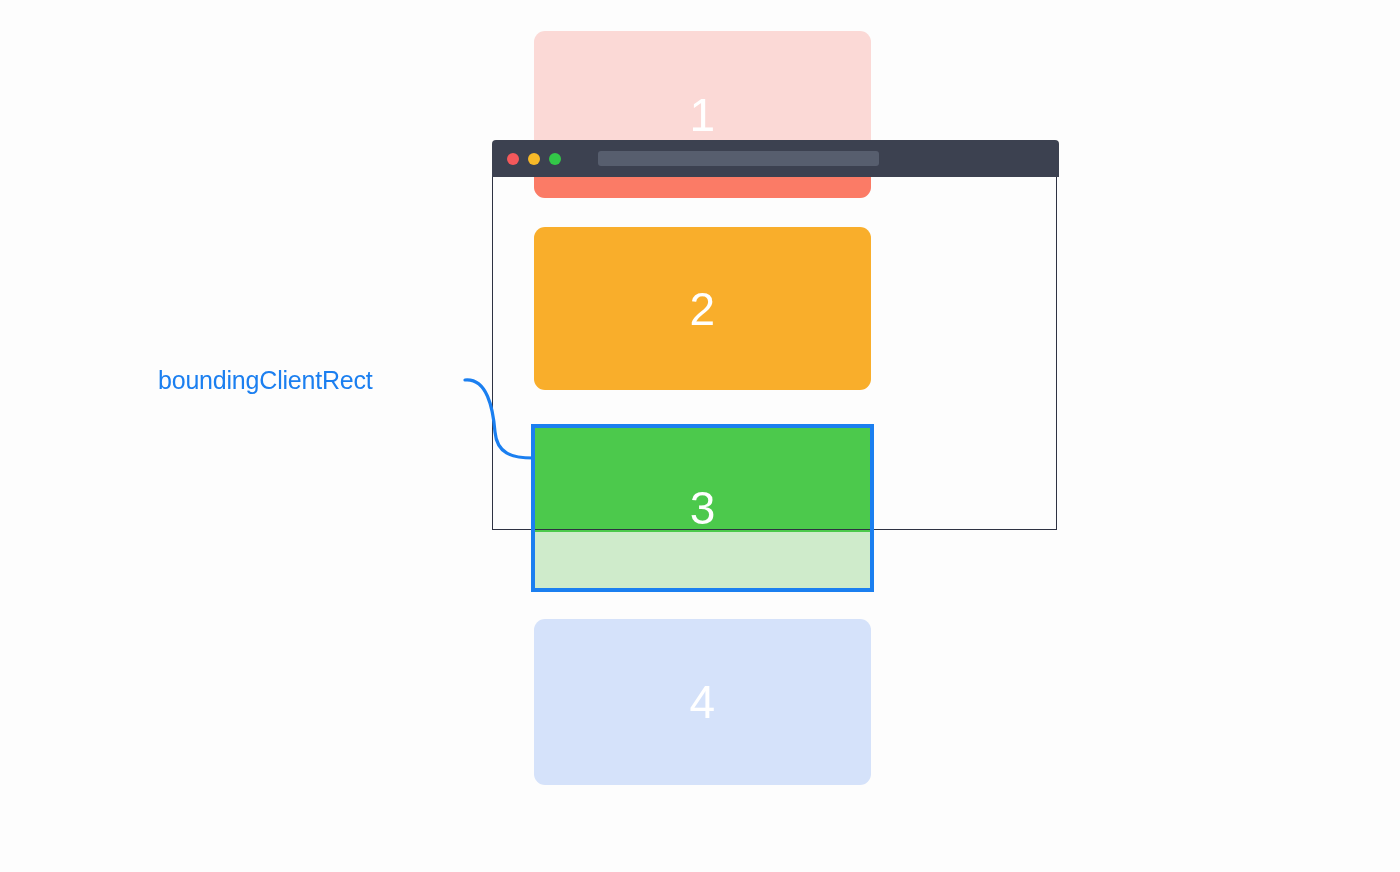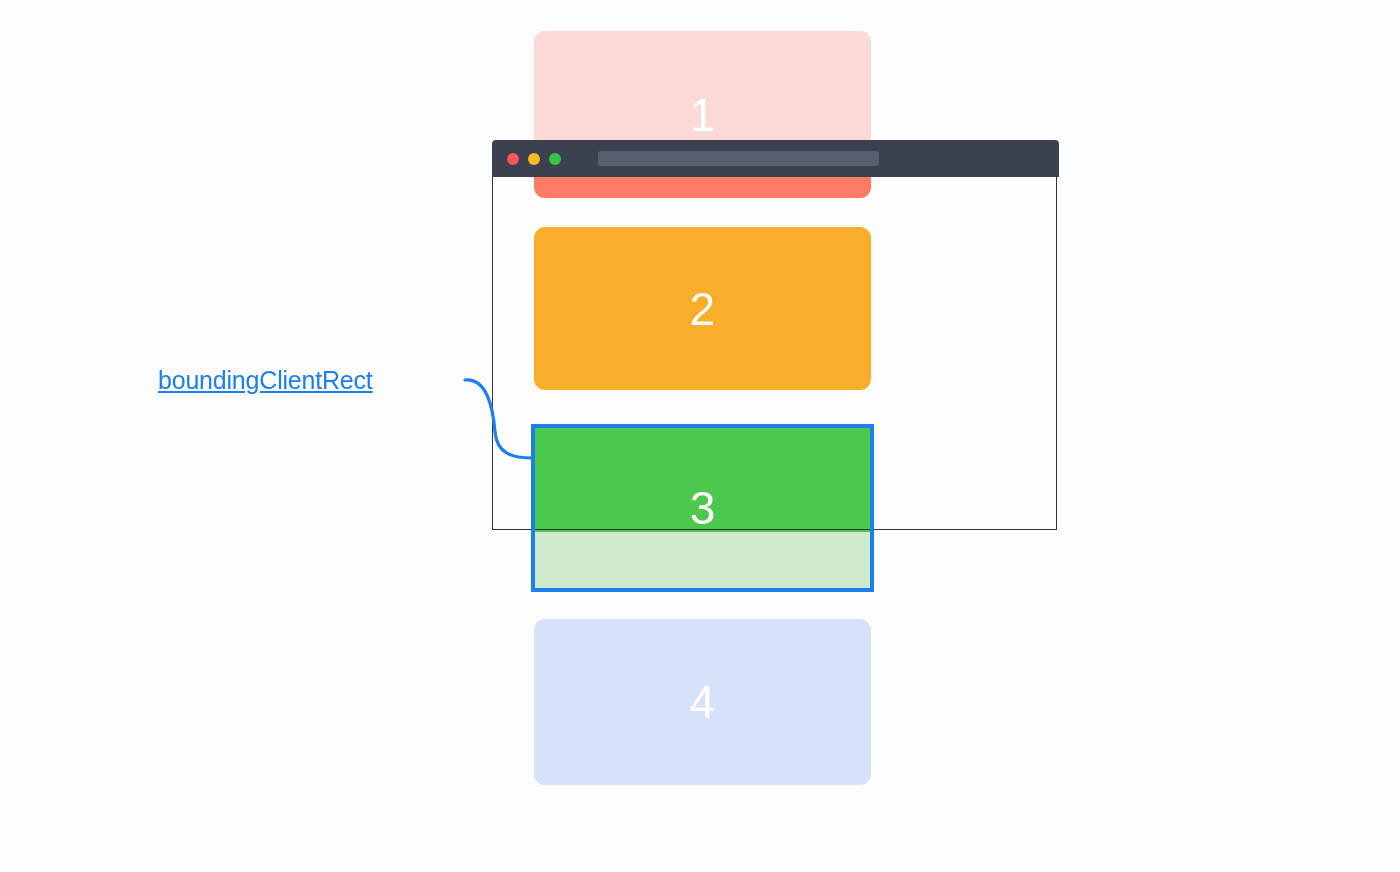--- a/index.html
+++ b/index.html
@@ -137,21 +137,20 @@
 
   
   #annotation-label {
     position: absolute;
     left: 158px;
     top: 366px;
     font-size: 25px;
     color: #1B7FF0;
     letter-spacing: -0.2px;
     white-space: nowrap;
-    text-decoration: underline;
   }
   #leader-line {
     position: absolute;
     left: 455px;
     top: 360px;
     width: 100px;
     height: 110px;
     overflow: visible;
   }
 </style>

